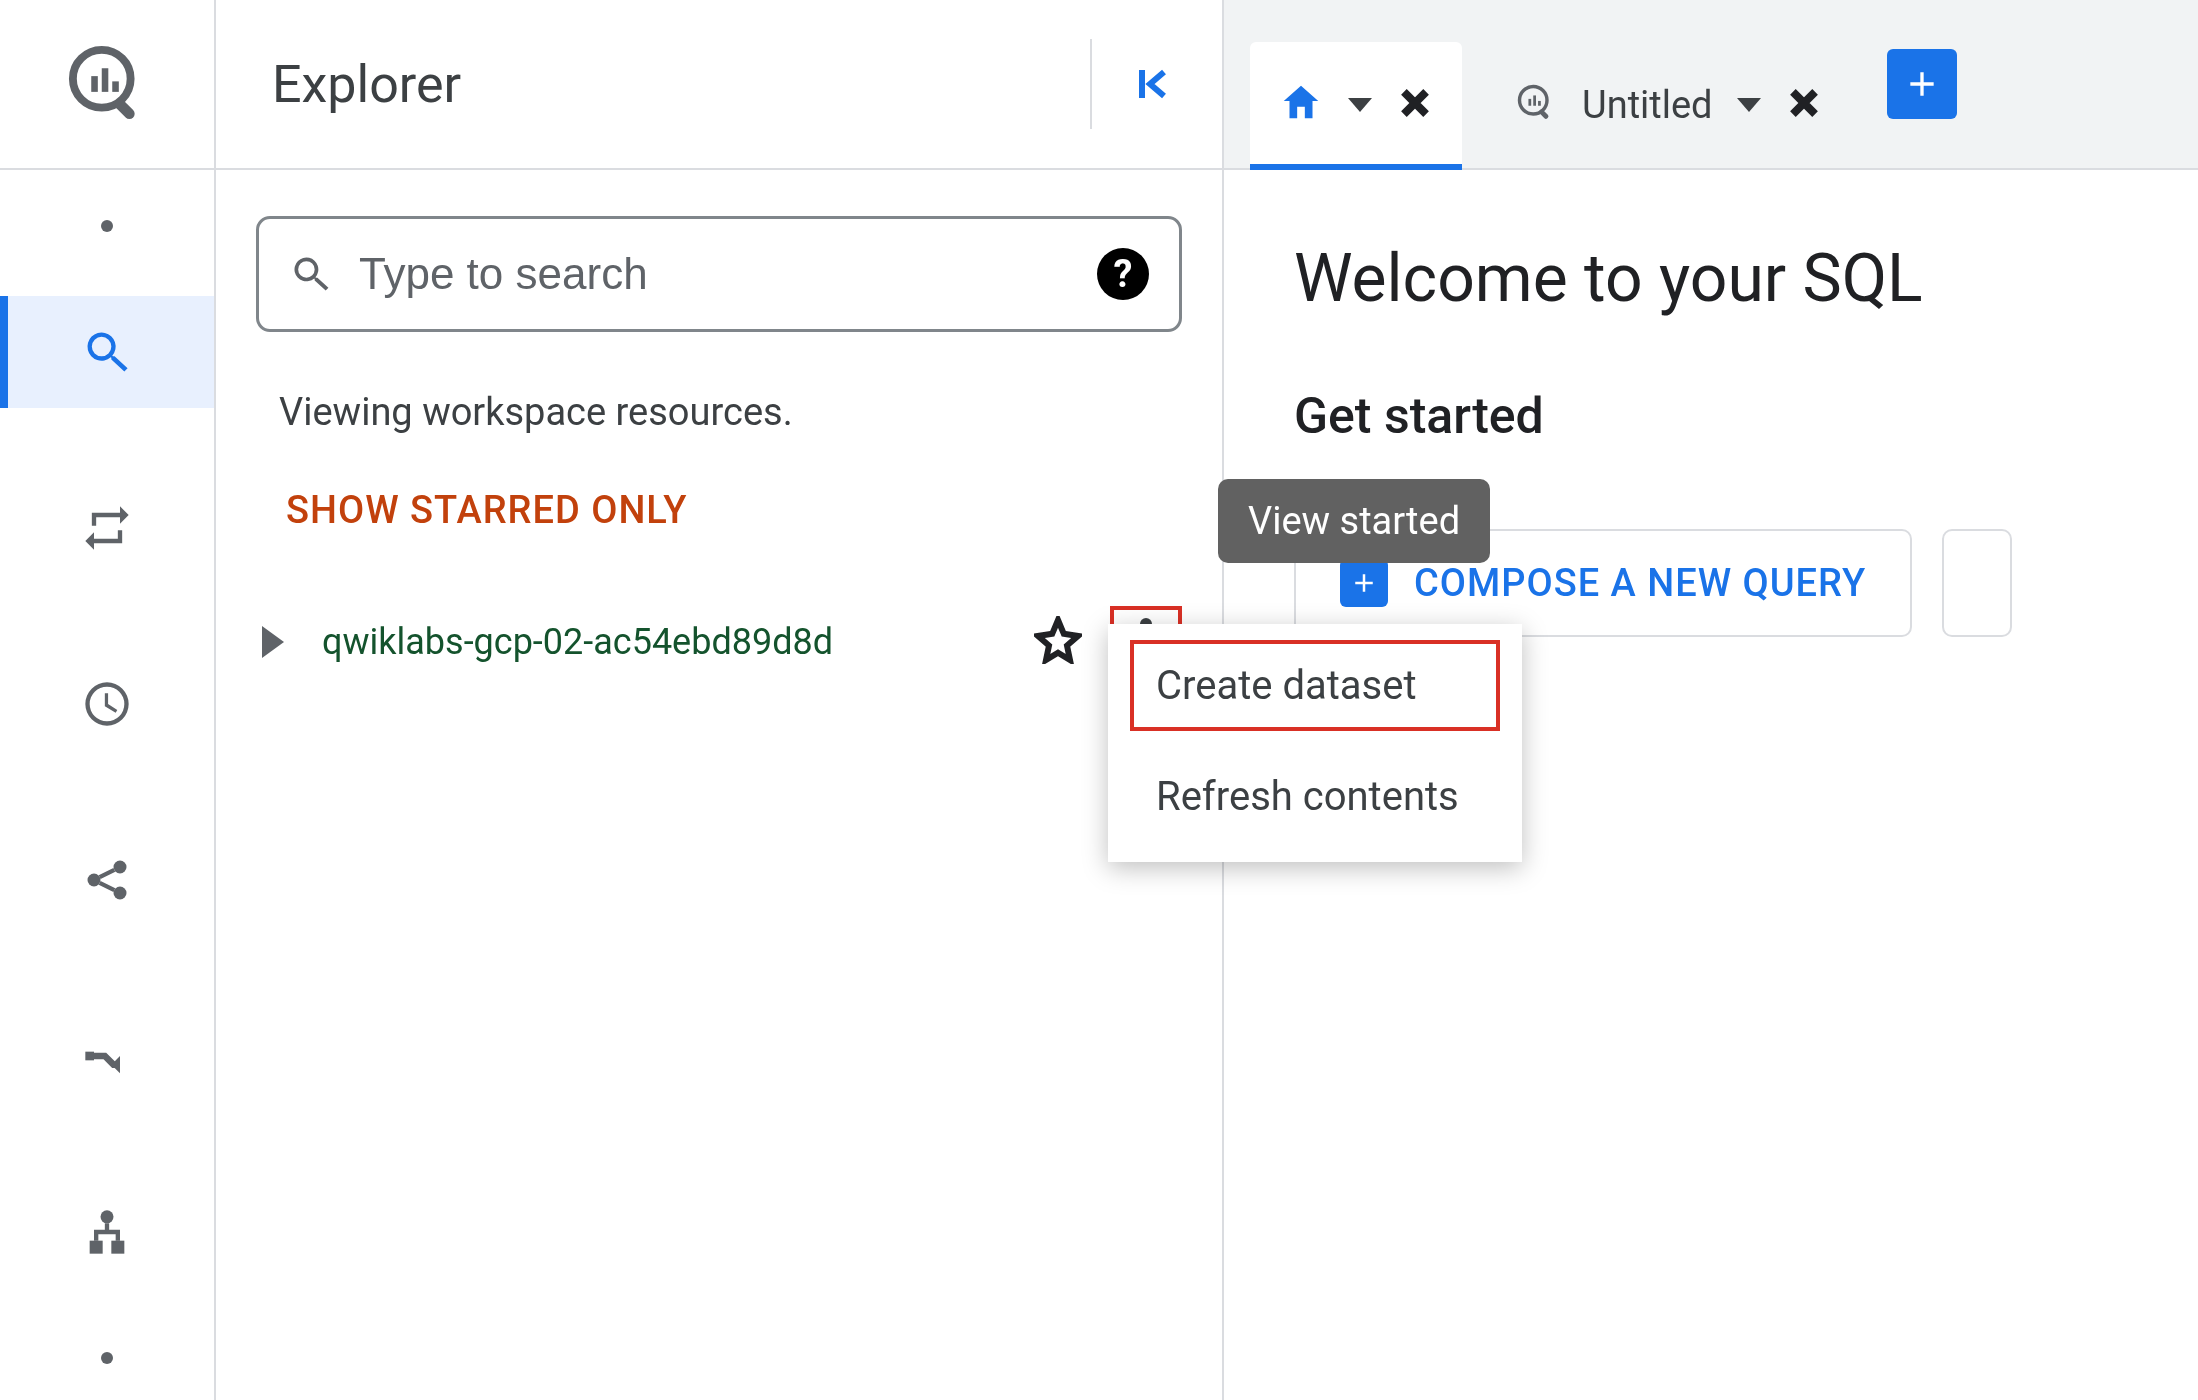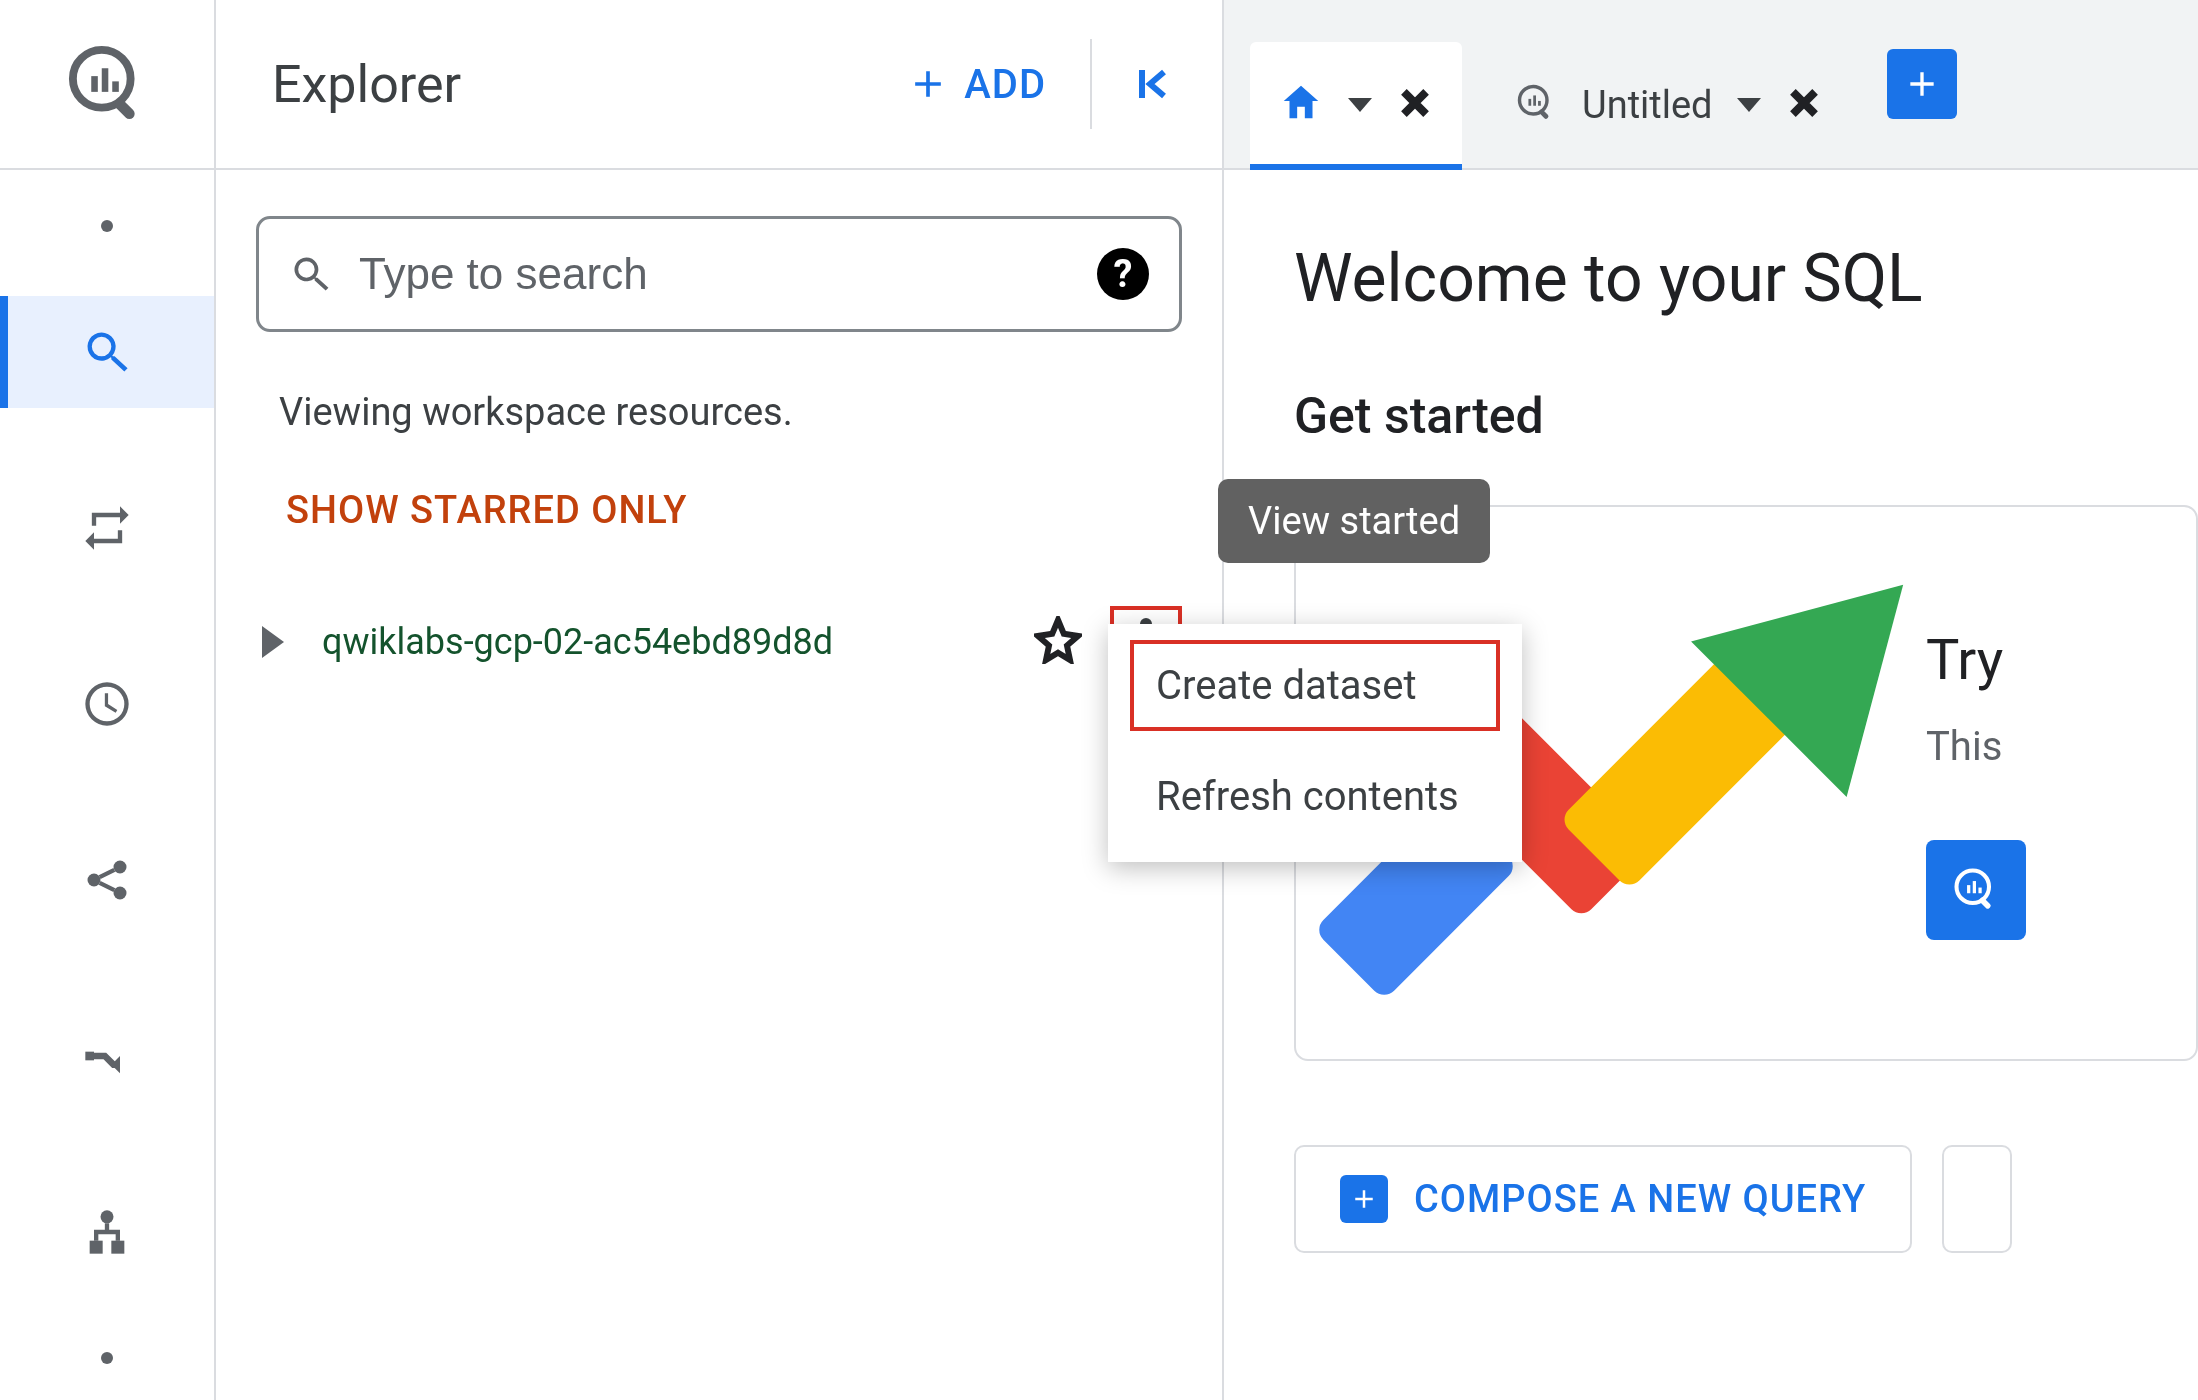--- a/index.html
+++ b/index.html
@@ -297,26 +297,20 @@
           <path d="M12 8v4M12 12H7v4M12 12h5v4" stroke="#5f6368" stroke-width="2" fill="none"></path>
         </svg>
     </div>
     <div class="rail-dot"></div>
   </div>
 </div>
 
 <div class="explorer">
   <div class="explorer-header">
     <div class="explorer-title">Explorer</div>
-    <div class="add-btn">
-      <svg viewBox="0 0 24 24">
-          <path d="M19 13h-6v6h-2v-6H5v-2h6V5h2v6h6v2z"></path>
-        </svg>
-      <span>ADD</span>
-    </div>
     <div class="header-divider"></div>
     <div class="collapse-btn">
       <svg viewBox="0 0 24 24">
         <path d="M7 5v14" stroke-width="3" fill="none"></path>
         <path d="M18 6l-7 6 7 6" stroke-width="3" fill="none"></path>
       </svg>
     </div>
   </div>
 
   <div class="explorer-body">
@@ -389,41 +383,20 @@
       <svg viewBox="0 0 24 24">
           <path d="M19 13h-6v6h-2v-6H5v-2h6V5h2v6h6v2z"></path>
         </svg>
     </div>
   </div>
 
   <div class="main-content">
     <div class="welcome">Welcome to your SQL</div>
     <div class="get-started">Get started</div>
 
-    <div class="try-card">
-      <div class="arrow-art">
-        <div class="seg blue"></div>
-        <div class="seg red"></div>
-        <div class="seg yellow"></div>
-        <div class="arrow-head"></div>
-      </div>
-      <div class="try-text">
-        <div class="try-title">Try</div>
-        <div class="try-sub">This</div>
-        <div class="run-query-btn">
-          <svg viewBox="0 0 64 64">
-            <circle cx="28" cy="28" r="20" fill="none" stroke="#fff" stroke-width="5"></circle>
-            <rect x="21" y="26" width="4" height="10" fill="#fff"></rect>
-            <rect x="28" y="21" width="4" height="15" fill="#fff"></rect>
-            <rect x="35" y="29" width="4" height="7" fill="#fff"></rect>
-            <rect x="40" y="40" width="16" height="7" rx="3" transform="rotate(45 40 40)" fill="#fff"></rect>
-          </svg>
-        </div>
-      </div>
-    </div>
 
     <div class="compose-row">
       <div class="compose-btn">
         <span class="plus-badge">
           <svg viewBox="0 0 24 24">
               <path d="M19 13h-6v6h-2v-6H5v-2h6V5h2v6h6v2z"></path>
             </svg>
         </span>
         <span>COMPOSE A NEW QUERY</span>
       </div>

